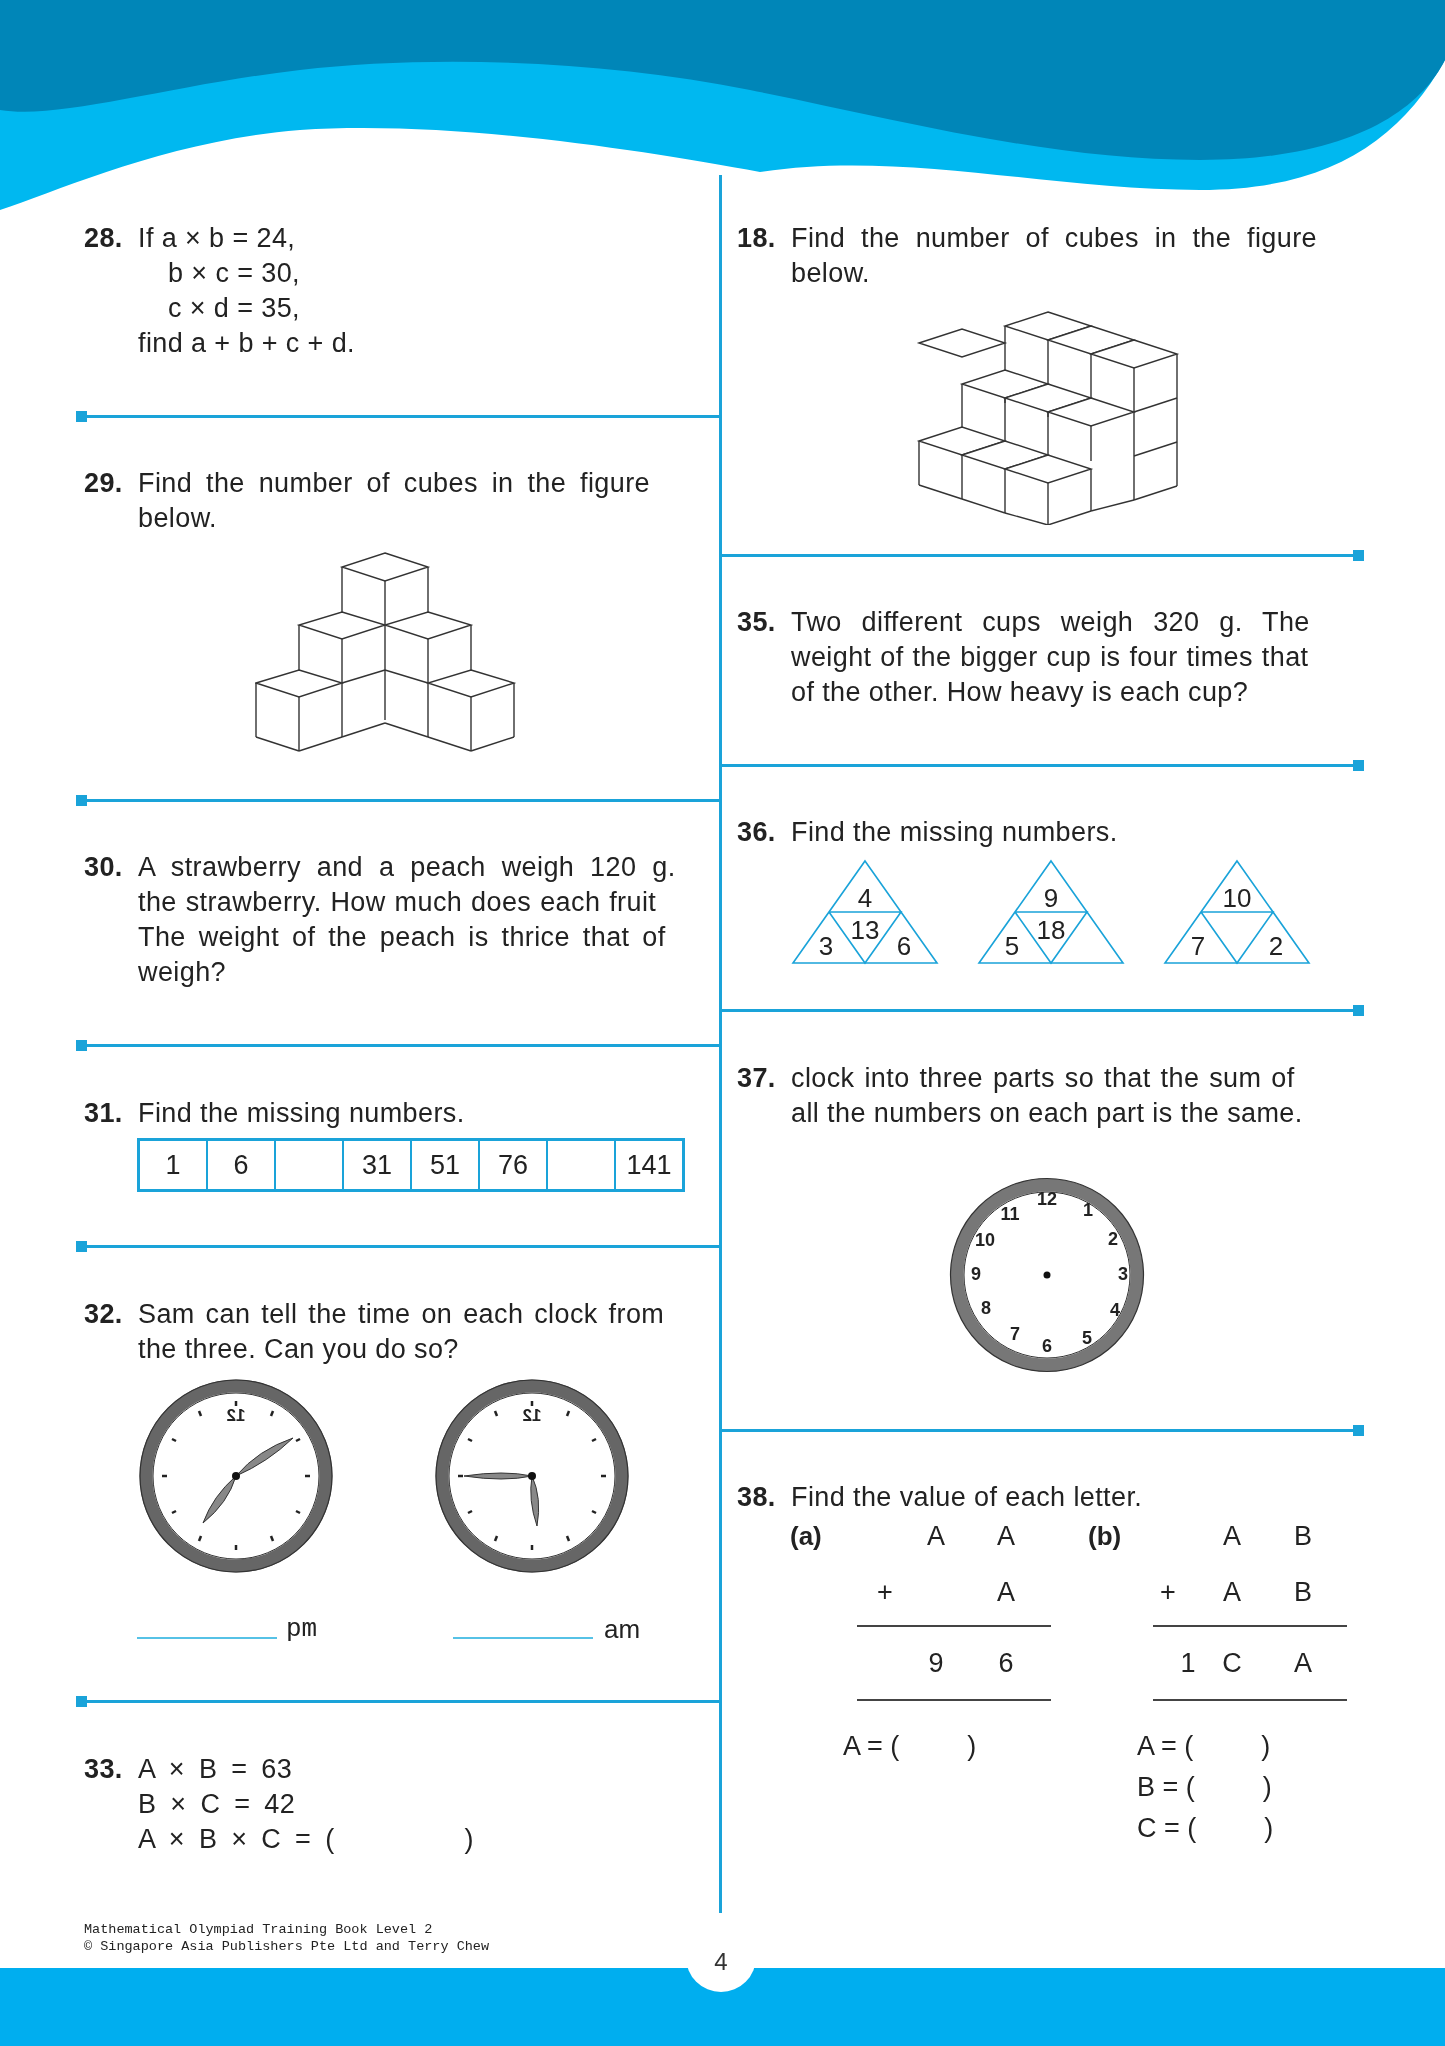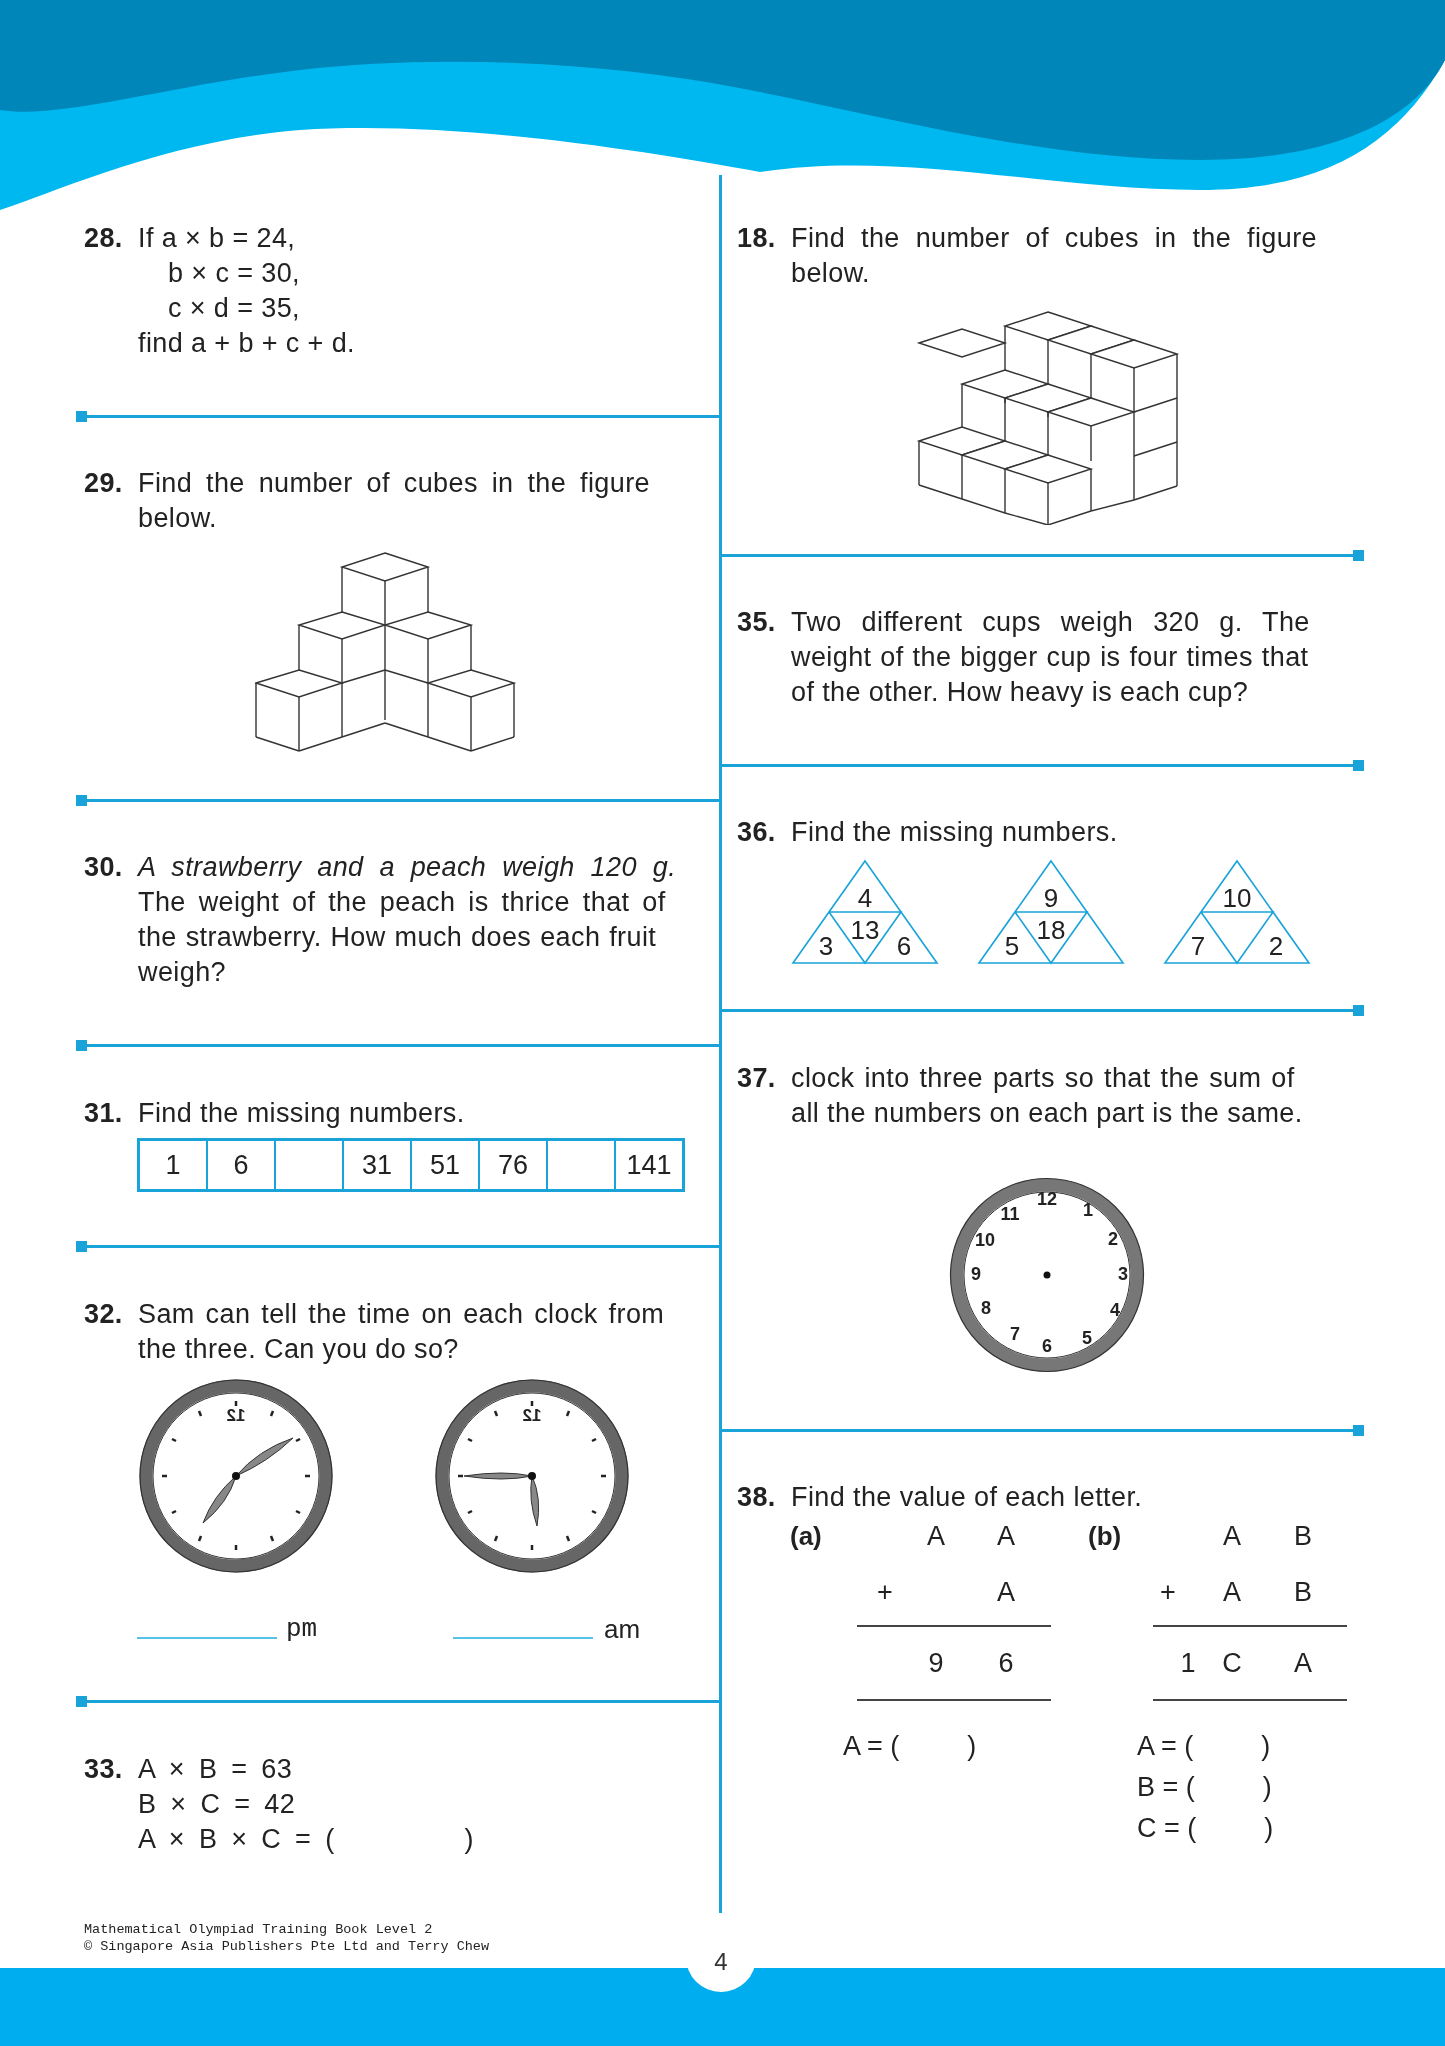--- a/index.html
+++ b/index.html
@@ -119,23 +119,23 @@
     <line x1="130" y1="120" x2="173" y2="133"></line>
   <line x1="87" y1="187" x2="130" y2="173"></line>
     <line x1="130" y1="173" x2="173" y2="187"></line>
   <line x1="87" y1="145" x2="87" y2="187"></line>
     <line x1="173" y1="145" x2="173" y2="187"></line>
 </svg>
 
 <div class="q" style="left:84px; top:850px; width:620px;">
   <span class="num">30.</span>
   <div class="body" style="width:566px;">
-    <span class="line" style="word-spacing:8px;font-style:italic;">A strawberry and a peach weigh 120 g.</span>
+    <span class="line" style="word-spacing:8px;">A strawberry and a peach weigh 120 g.</span>
+    <span class="line" style="word-spacing:1px;">the strawberry. How much does each fruit</span>
     <span class="line" style="word-spacing:5px;">The weight of the peach is thrice that of</span>
-    <span class="line" style="word-spacing:1px;">the strawberry. How much does each fruit</span>
     <span class="line">weigh?</span>
   </div>
 </div>
 
 <div class="q" style="left:84px; top:1096px; width:620px;">
   <span class="num">31.</span>
   <div class="body" style="width:566px;">
     <span class="line">Find the missing numbers.</span>
   </div>
 </div>

